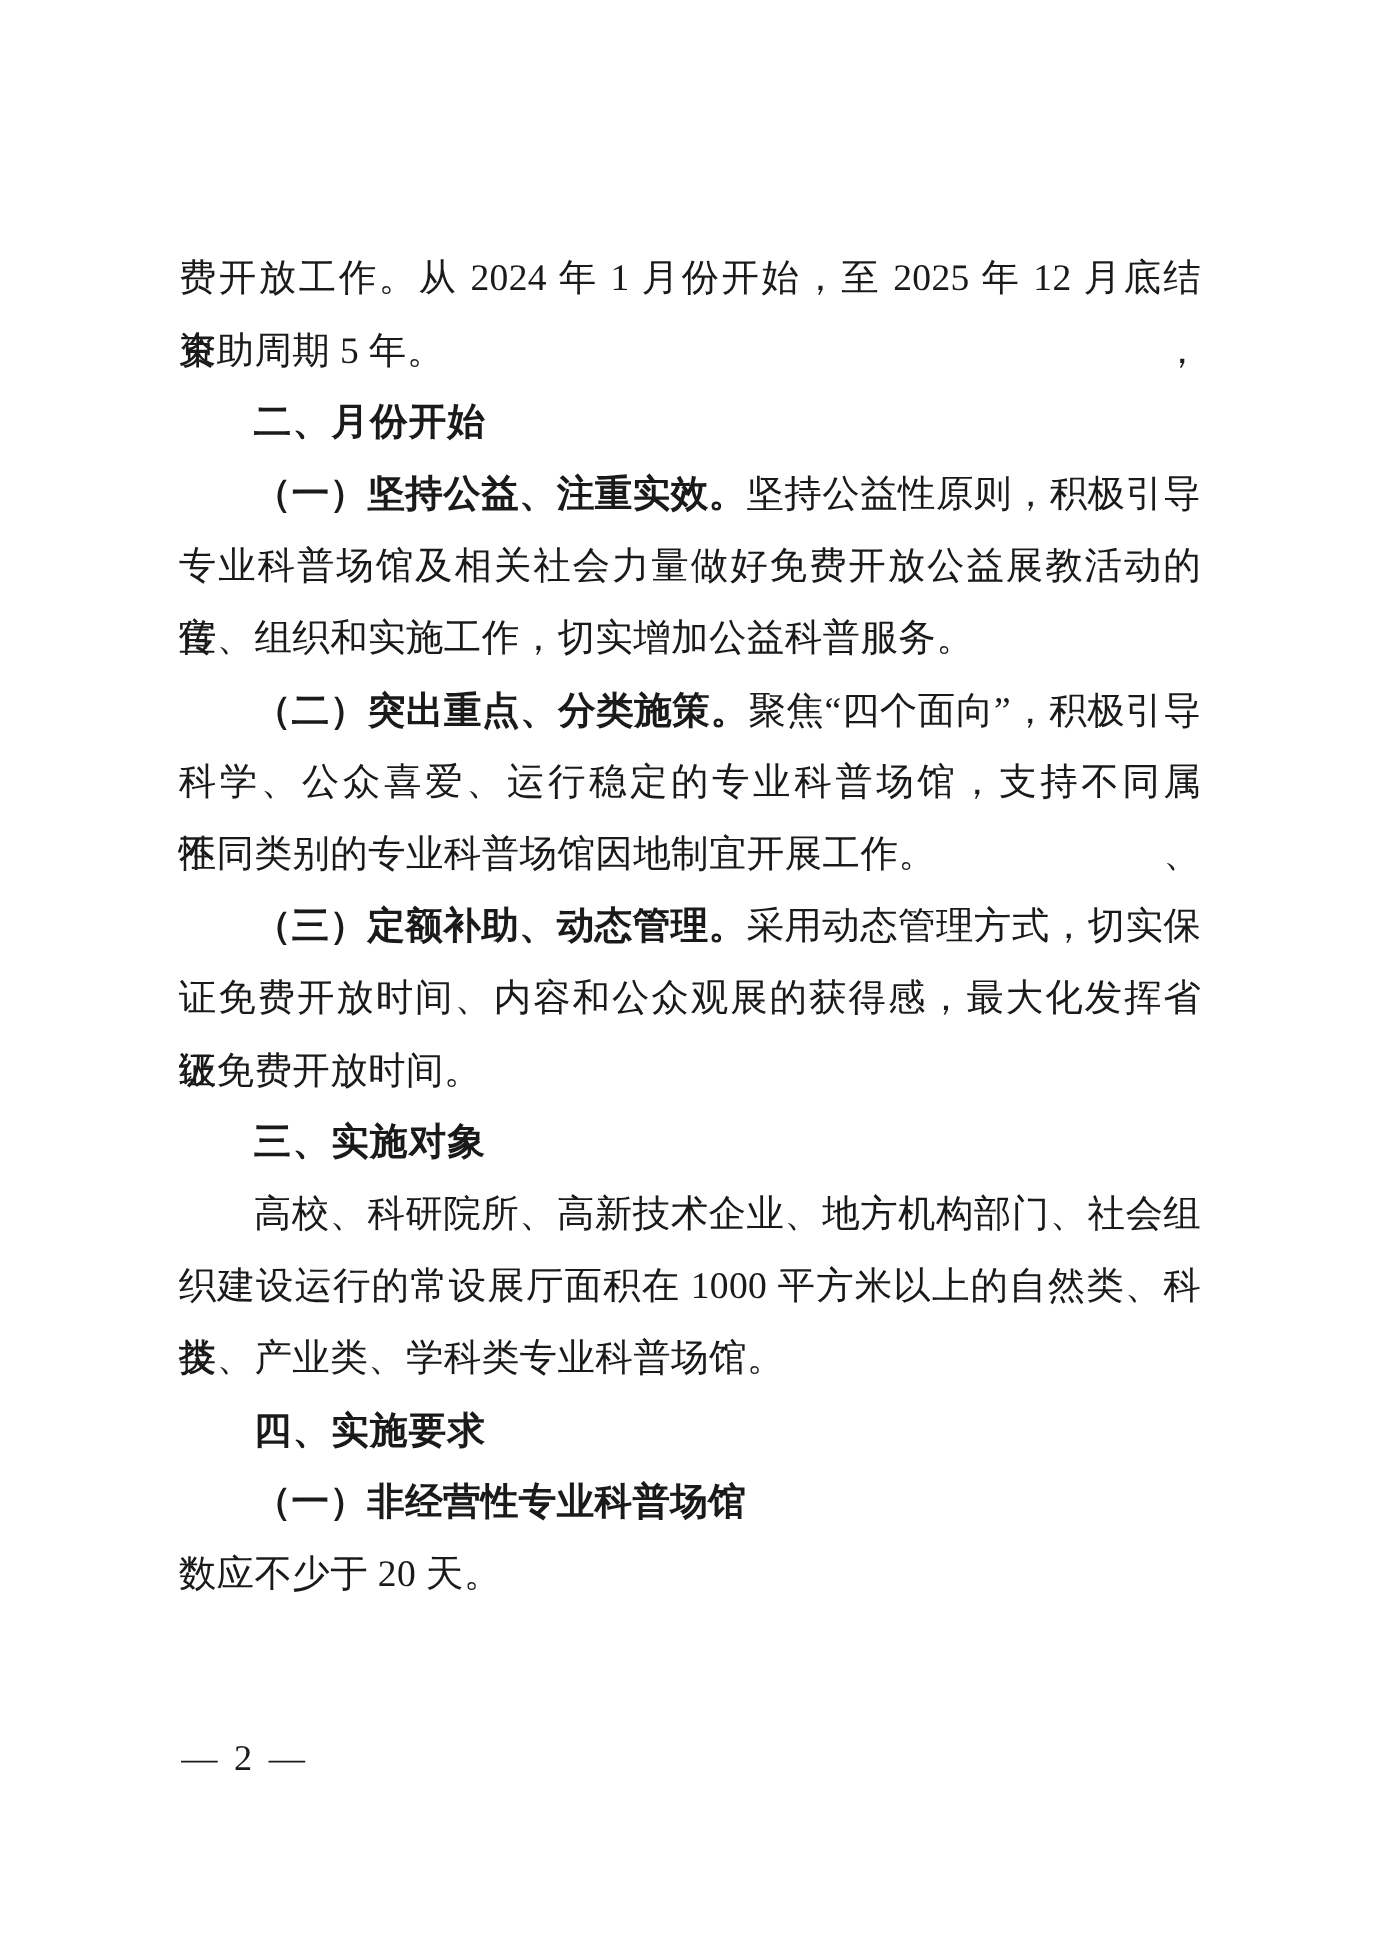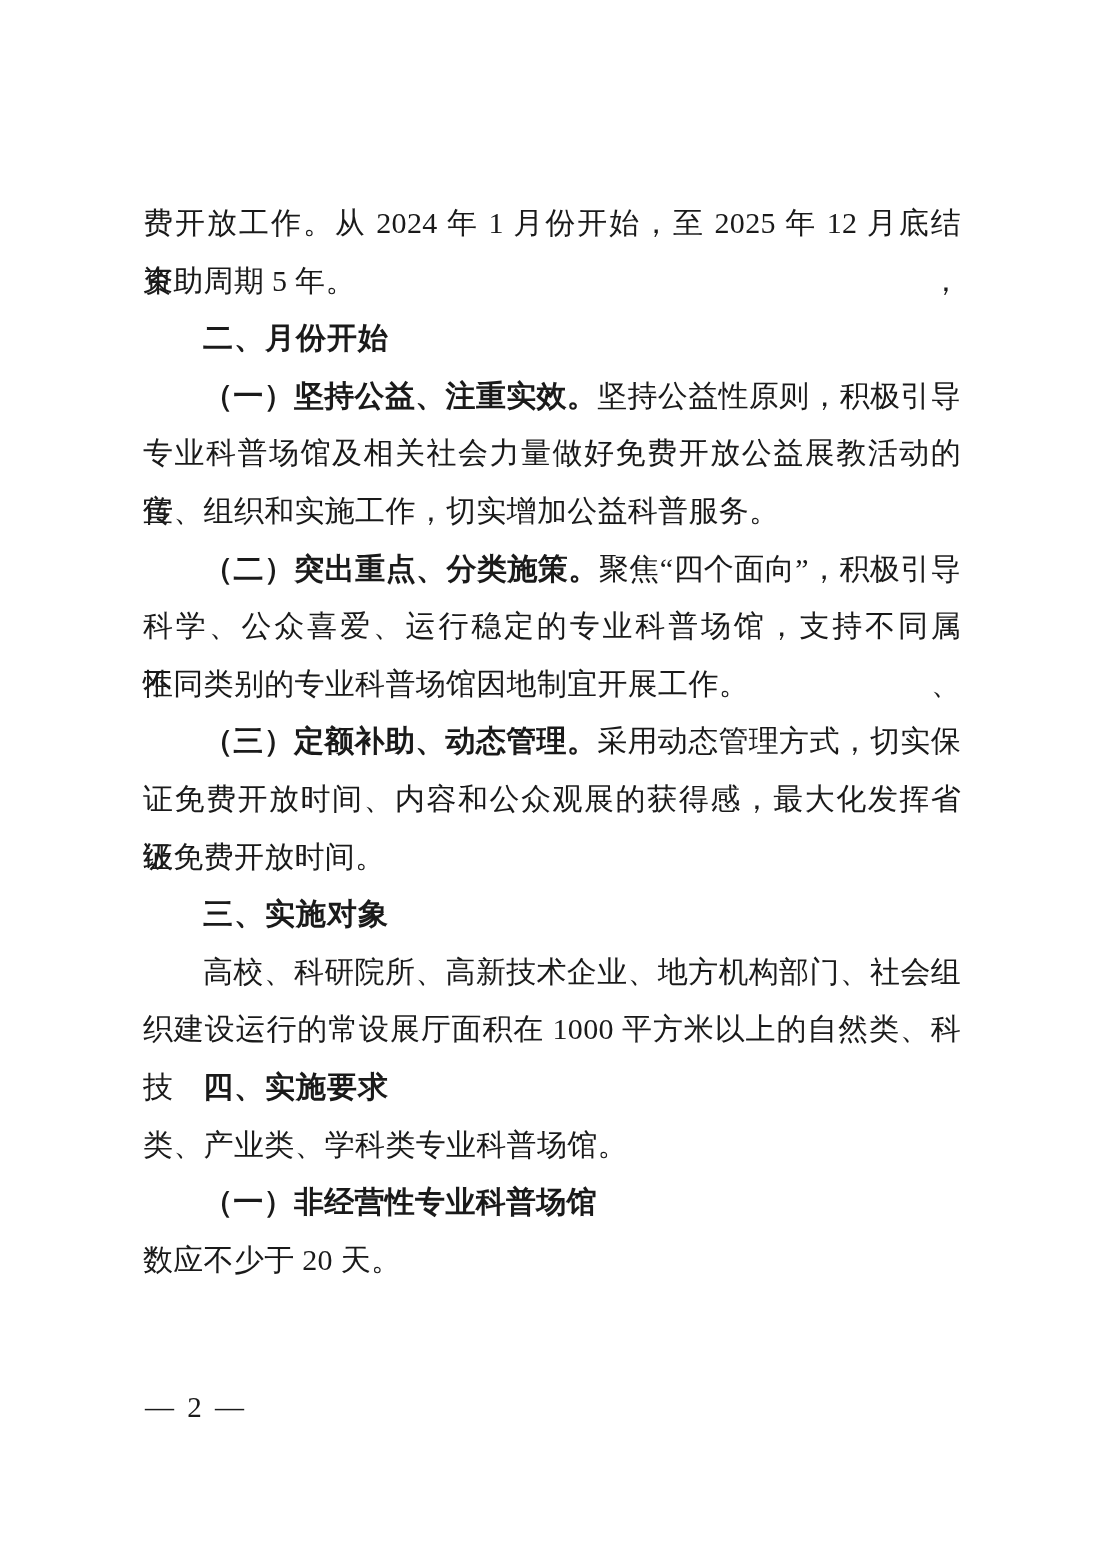--- a/index.html
+++ b/index.html
@@ -77,23 +77,23 @@
     <div class="line">不同类别的专业科普场馆因地制宜开展工作。</div>
 
     <div class="line justify indent"><span class="lead-bold">（三）定额补助、动态管理。</span><span>采用动态管理方式，切实保</span></div>
     <div class="line justify">证免费开放时间、内容和公众观展的获得感，最大化发挥省级</div>
     <div class="line">证免费开放时间。</div>
 
     <div class="line h indent">三、实施对象</div>
 
     <div class="line justify indent">高校、科研院所、高新技术企业、地方机构部门、社会组</div>
     <div class="line justify">织建设运行的常设展厅面积在 1000 平方米以上的自然类、科技</div>
+    <div class="line">类、产业类、学科类专业科普场馆。</div>
+
     <div class="line h indent">四、实施要求</div>
-
-    <div class="line">类、产业类、学科类专业科普场馆。</div>
 
     <div class="line kai-bold indent">（一）非经营性专业科普场馆</div>
 
     <div class="line">数应不少于 20 天。</div>
 
   </div>
 
   <div class="footer">— 2 —</div>
 </div>
 

